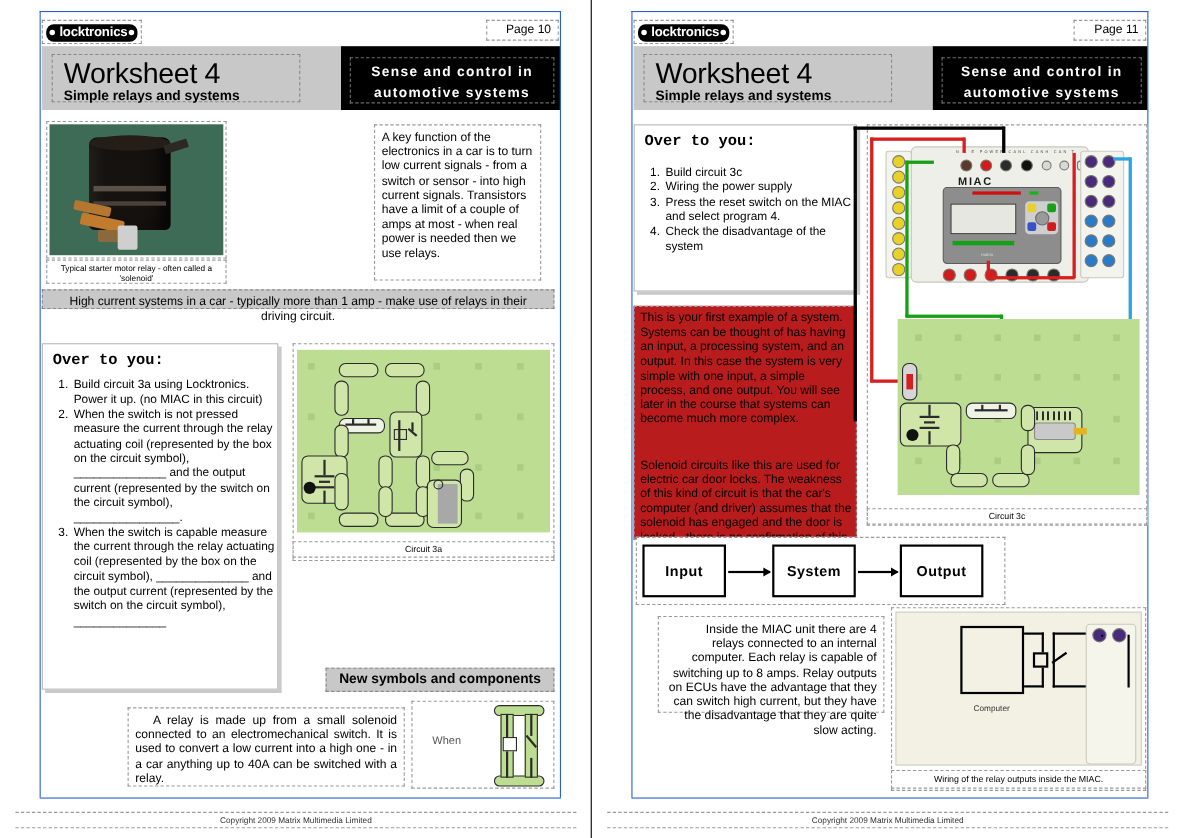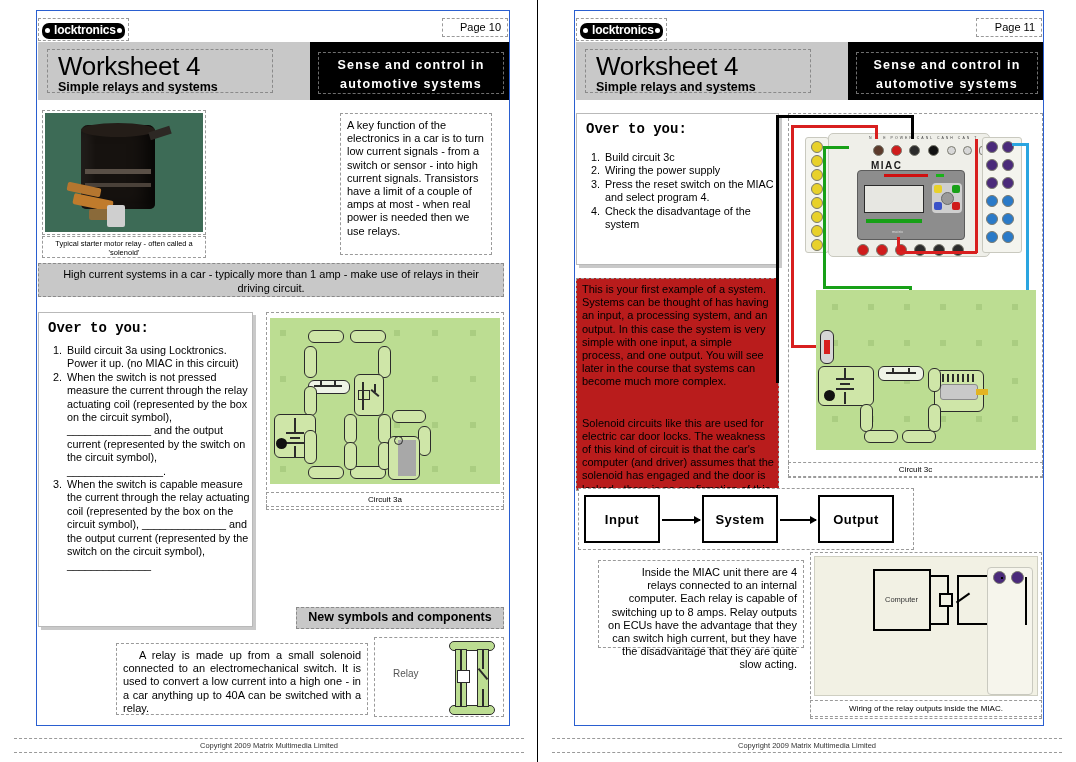--- a/index.html
+++ b/index.html
@@ -119,21 +119,21 @@
   .miacimg { position:absolute; background:#fff; }
   .miac-board{ position:absolute; background:#efefe9; border:1px solid #c9c9bf;
                border-radius:5px; }
   .term { position:absolute; border-radius:50%; border:1px solid #7a7a6f; }
   .miac-body{ position:absolute; background:#8d8d8d; border:1px solid #5c5c5c;
               border-radius:4px; }
   .lcd { position:absolute; background:#e7e7e2; border:1px solid #2b2b2b; }
 
   .wimg { position:absolute; background:#f2f1e4; border:1px solid #cfcfc2; }
   .wbox { position:absolute; border:2px solid #000; background:transparent; }
-  .wlbl { position:absolute; font-size:7.5px; color:#333; }
+  .wlbl { position:absolute; font-size:7.5px; color:#333;margin-top:44px; }
 
   .footer { position:absolute; border-top:1px dashed #9a9a9a;
             border-bottom:1px dashed #9a9a9a;
             font-size:7.5px; color:#333; text-align:center; }
 </style>
 </head>
 <body>
 
 <div class="spread">
 
@@ -169,21 +169,21 @@
         <div style="position:absolute;left:22px;top:72px;width:34px;height:9px;background:#b5762f;border-radius:2px;transform:rotate(12deg);"></div>
         <div style="position:absolute;left:28px;top:84px;width:40px;height:11px;background:#c07b2c;border-radius:2px;transform:rotate(12deg);"></div>
         <div style="position:absolute;left:44px;top:96px;width:22px;height:11px;background:#8a6a3a;border-radius:2px;"></div>
         <div style="position:absolute;left:62px;top:92px;width:18px;height:22px;background:#cfcfcf;border-radius:2px;"></div>
       </div>
     </div>
     <div class="cap" style="left:42px; top:236px; width:164px; height:22px; padding-top:2px;">Typical starter motor relay - often called a 'solenoid'</div>
 
     <div class="tbox dash pad" style="left:340px; top:113px; width:152px; height:142px;">A key function of the electronics in a car is to turn low current signals - from a switch or sensor - into high current signals. Transistors have a limit of a couple of amps at most - when real power is needed then we use relays.</div>
 
-    <div class="greyband" style="left:38px; top:263px; width:466px; height:34px;">High current systems in a car - typically more than 1 amp - make use of relays in their driving circuit.</div>
+    <div class="greyband" style="left:38px; top:263px; width:466px; height:18px;">High current systems in a car - typically more than 1 amp - make use of relays in their driving circuit.</div>
 
     <div class="panel" style="left:38px; top:312px; width:215px; height:315px;">
       <h4>Over to you:</h4>
       <ol class="olist">
         <li>Build circuit 3a using Locktronics. Power it up. (no MIAC in this circuit)</li>
         <li>When the switch is not pressed measure the current through the relay actuating coil (represented by the box on the circuit symbol), ______________ and the output current (represented by the switch on the circuit symbol), ________________.</li>
         <li>When the switch is capable measure the current through the relay actuating coil (represented by the box on the circuit symbol), ______________ and the output current (represented by the switch on the circuit symbol), ______________</li>
       </ol>
     </div>
 
@@ -252,21 +252,21 @@
       <div style="position:absolute; left:128px; top:122px; width:18px; height:36px; background:#a8a8a8;"></div>
       <div style="position:absolute; left:124px; top:118px; width:9px; height:9px; border:1.5px solid #2b2b2b; border-radius:50%;"></div>
     </div>
     <div class="boardcap" style="left:266px; top:492px; width:238px;">Circuit 3a</div>
 
     <div class="nsc" style="left:296px; top:607px; width:208px; height:22px;">New symbols and components</div>
 
     <div class="tbox dash pad" style="left:116px; top:643px; width:252px; height:72px; text-align:justify; text-indent:16px;">A relay is made up from a small solenoid connected to an electromechanical switch. It is used to convert a low current into a high one - in a car anything up to 40A can be switched with a relay.</div>
 
     <div class="dash" style="position:absolute; left:374px; top:637px; width:130px; height:80px; background:#fff;">
-      <div style="position:absolute; left:18px; top:30px; font-size:10px; color:#555;">Relay</div>
+      <div style="position:absolute; left:18px; top:30px; font-size:10px; color:#555;">When</div>
       <div style="position:absolute; left:74px; top:3px; width:46px; height:74px;">
         <div style="position:absolute; left:0; top:0; width:46px; height:10px; background:#bcdd92; border:1.4px solid #2b2b2b; border-radius:5px;"></div>
         <div style="position:absolute; left:0; top:64px; width:46px; height:10px; background:#bcdd92; border:1.4px solid #2b2b2b; border-radius:5px;"></div>
         <div style="position:absolute; left:6px; top:8px; width:12px; height:58px; background:#bcdd92; border:1.4px solid #2b2b2b;"></div>
         <div style="position:absolute; left:28px; top:8px; width:12px; height:58px; background:#bcdd92; border:1.4px solid #2b2b2b;"></div>
         <div style="position:absolute; left:11px; top:8px; width:2px; height:58px; background:#2b2b2b;"></div>
         <div style="position:absolute; left:33px; top:8px; width:2px; height:20px; background:#2b2b2b;"></div>
         <div style="position:absolute; left:33px; top:48px; width:2px; height:18px; background:#2b2b2b;"></div>
         <div style="position:absolute; left:8px; top:29px; width:13px; height:13px; border:1.6px solid #2b2b2b; background:#fff;"></div>
         <div style="position:absolute; left:27px; top:32px; width:14px; height:2px; background:#2b2b2b; transform:rotate(50deg);"></div>

